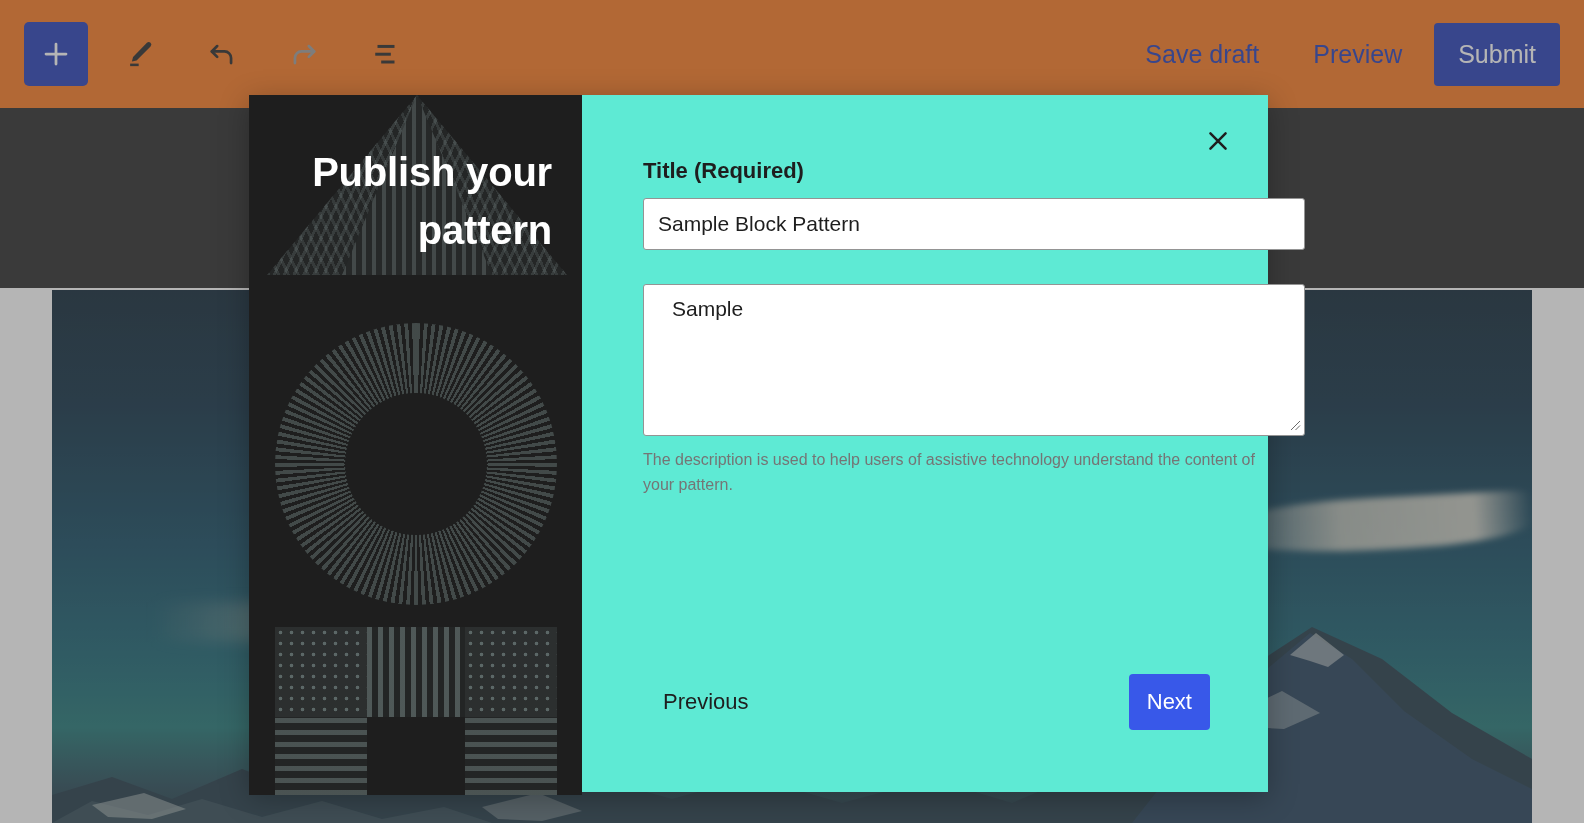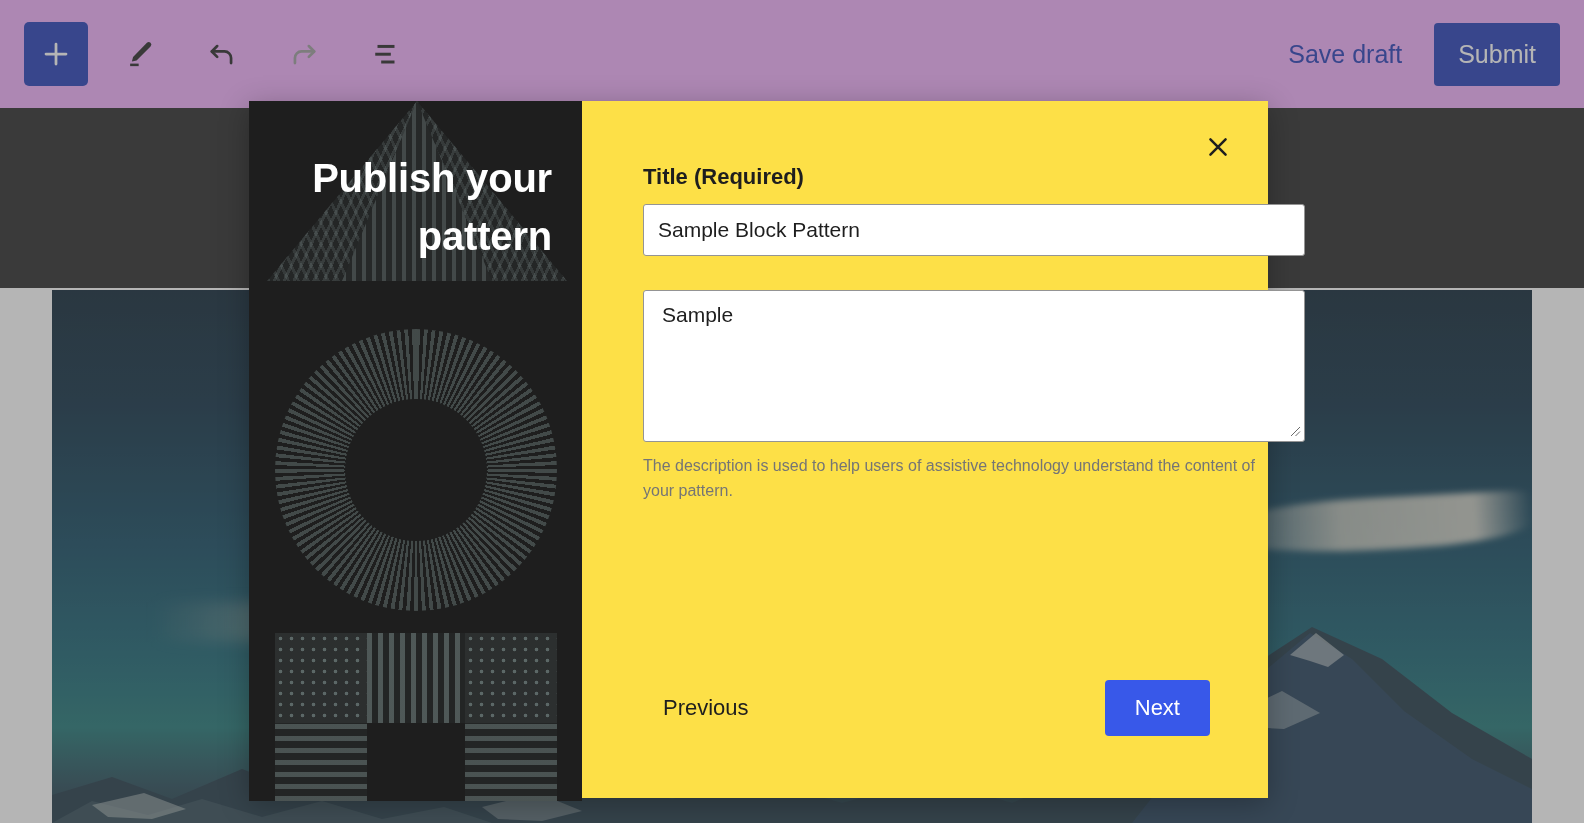--- a/index.html
+++ b/index.html
@@ -23,21 +23,21 @@
     position: absolute;
     inset: 0;
     background: #ffffff;
   }
 
   .toolbar {
     position: absolute;
     left: 0; top: 0;
     width: 1584px;
     height: 108px;
-    background: #f0abfc;
+    background: #f97316;
     display: flex;
     align-items: center;
     padding: 0 24px;
   }
 
   .tb-left { display: flex; align-items: center; gap: 22px; }
   .tb-right { margin-left: auto; display: flex; align-items: center; gap: 10px; }
 
   .add-btn {
     width: 64px; height: 64px;
@@ -153,21 +153,21 @@
   .dim {
     position: absolute;
     inset: 0;
     background: rgba(90,90,90,0.45);
     z-index: 40;
   }
 
   
   .modal {
     position: absolute;
-    left: 249px; top: 101px;
+    left: 249px; top: 95px;
     width: 1019px;
     height: 697px;
     display: flex;
     background: #ffffff;
     box-shadow: 0 6px 28px rgba(0,0,0,0.28);
     z-index: 60;
     justify-content: flex-end;
   }
 
   
@@ -278,21 +278,21 @@
       #232525;
   }
   .sw-hstripes-l { left: 0; }
   .sw-hstripes-r { right: 0; }
 
   
   .modal-main {
     position: relative;
     flex: 1 1 auto;
     padding: 0;
-    background: #fde047;
+    background: #5eead4;
   }
 
   .close-btn {
     position: absolute;
     right: 26px; top: 22px;
     width: 48px; height: 48px;
     display: flex; align-items: center; justify-content: center;
     background: transparent;
     border: none;
   }
@@ -327,21 +327,21 @@
 
   .gap { height: 34px; }
 
   .textarea-wrap { position: relative; width: 662px; }
 
   .text-area {
     width: 662px;
     height: 152px;
     border: 1px solid #949494;
     border-radius: 3px;
-    padding: 12px 18px;
+    padding: 12px 28px;
     font-size: 21px;
     color: #1e1e1e;
     background: #ffffff;
     font-family: "Liberation Sans", sans-serif;
     resize: none;
     outline: none;
     display: block;
   }
 
   .resize-grip {
@@ -376,21 +376,21 @@
     font-family: "Liberation Sans", sans-serif;
   }
 
   .next-btn {
     margin-left: auto;
     font-size: 22px;
     color: #ffffff;
     background: #3858e9;
     border: none;
     border-radius: 4px;
-    padding: 15px 30px;
+    padding: 15px 18px;
     font-family: "Liberation Sans", sans-serif;
   }
 </style>
 </head>
 <body>
 
 <div id="root">
 
   <div class="editor">
 
@@ -438,20 +438,21 @@
               <rect x="6" y="5.6" width="12" height="2.1" fill="#1e1e1e"></rect>
               <rect x="4.4" y="11.1" width="11" height="2.1" fill="#1e1e1e"></rect>
               <rect x="8.6" y="16.6" width="9.4" height="2.1" fill="#1e1e1e"></rect>
             </svg>
           </span>
         </button>
       </div>
 
       <div class="tb-right">
         <button class="text-btn">Save draft</button>
+        <button class="text-btn">Preview</button>
         <button class="submit-btn">Submit</button>
       </div>
     </div>
 
     <div class="canvas">
       <div class="dark-band"></div>
 
       <div class="cover-image">
         <div class="sky"></div>
         <div class="cloud-streak"></div>

